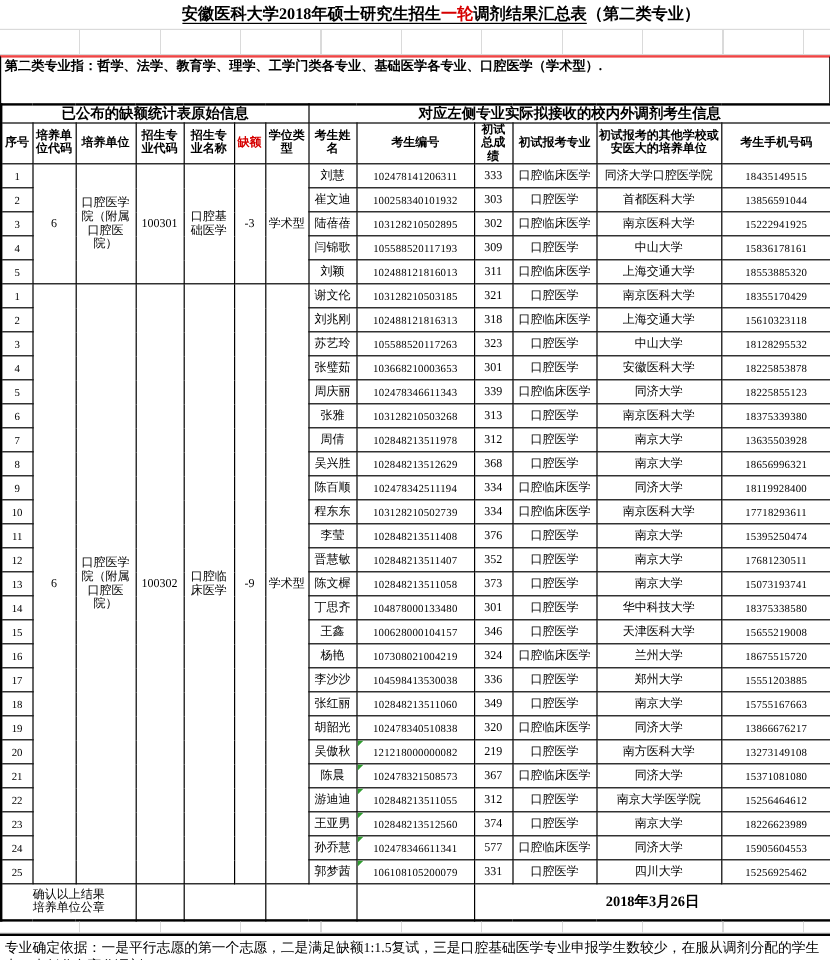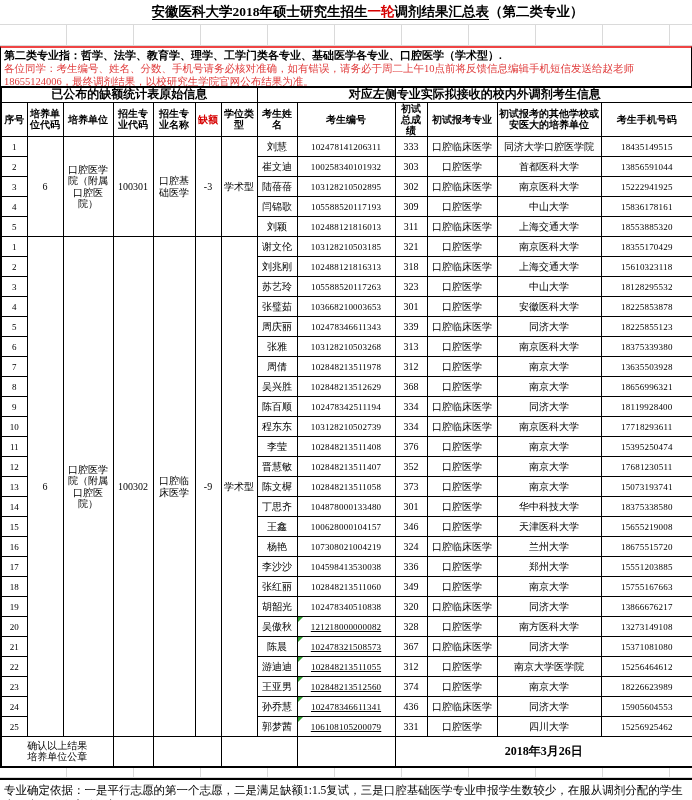--- a/index.html
+++ b/index.html
@@ -37,21 +37,21 @@
   tr.group-row { height: 15px; }
   tr.group-row th { font-size: 12px; font-weight: bold; }
   tr.header-row { height: 28px; }
   tr.header-row th { font-size: 10px; font-weight: bold; }
   th.vacancy-hd { color: var(--red, #d60000); }
   tbody tr { height: 20px; }
   tbody td { font-size: 10px; }
   td.c-no { font-size: 9px; }
   td.c-id, td.c-phone { font-size: 9px; letter-spacing: 0.2px; }
   td.c-unit { text-align: center; padding: 0 2px; font-size: 10px; }
-  td.flagged { position: relative; text-decoration: underline; }
+  td.flagged { position: relative; }
   td.flagged::before {
     content: ""; position: absolute; top: 0; left: 0; width: 0; height: 0;
     border-top: 5px solid var(--green, #2f9e2f); border-right: 5px solid transparent;
   }
   tfoot tr { height: 30px; padding-left: 36px; }
   tfoot td { font-size: 10px; }
   td.confirm-cell { line-height: 12px; }
   td.date-cell { font-size: 12px; font-weight: bold; }
 
   
@@ -66,21 +66,20 @@
   <div class="title-row">
     <span class="t">
       <span class="title-underline"><span>安徽医科大学2018年硕士研究生招生</span><span class="title-red">一轮</span><span>调剂结果汇总表</span></span><span>（第二类专业）</span>
     </span>
   </div>
 
   <div class="grid-band top"></div>
 
   <div class="notes">
     <div class="line1"><span class="lead">第二类专业指：</span><span>哲学、法学、教育学、理学、工学门类各专业、基础医学各专业、口腔医学（学术型）.</span></div>
-    <div class="line2">各位同学：考生编号、姓名、分数、手机号请务必核对准确，如有错误，请务必于周二上午10点前将反馈信息编辑手机短信发送给赵老师18655124006，最终调剂结果，以校研究生学院官网公布结果为准。</div>
   </div>
 
   <table class="sheet">
     <colgroup>
       <col style="width:26px">
         <col style="width:36px">
         <col style="width:50px">
         <col style="width:40px">
       <col style="width:42px">
         <col style="width:26px">
@@ -339,21 +338,21 @@
           <td class="c-id">102478340510838</td>
           <td class="c-score">320</td>
           <td class="c-major">口腔临床医学</td>
           <td class="c-school">同济大学</td>
           <td class="c-phone">13866676217</td>
         </tr>
         <tr>
           <td class="c-no">20</td>
           <td class="c-name">吴傲秋</td>
           <td class="c-id flagged">121218000000082</td>
-          <td class="c-score">328</td>
+          <td class="c-score">219</td>
           <td class="c-major">口腔医学</td>
           <td class="c-school">南方医科大学</td>
           <td class="c-phone">13273149108</td>
         </tr>
         <tr>
           <td class="c-no">21</td>
           <td class="c-name">陈晨</td>
           <td class="c-id flagged">102478321508573</td>
           <td class="c-score">367</td>
           <td class="c-major">口腔临床医学</td>
@@ -375,21 +374,21 @@
           <td class="c-id flagged">102848213512560</td>
           <td class="c-score">374</td>
           <td class="c-major">口腔医学</td>
           <td class="c-school">南京大学</td>
           <td class="c-phone">18226623989</td>
         </tr>
         <tr>
           <td class="c-no">24</td>
           <td class="c-name">孙乔慧</td>
           <td class="c-id flagged">102478346611341</td>
-          <td class="c-score">436</td>
+          <td class="c-score">577</td>
           <td class="c-major">口腔临床医学</td>
           <td class="c-school">同济大学</td>
           <td class="c-phone">15905604553</td>
         </tr>
         <tr>
           <td class="c-no">25</td>
           <td class="c-name">郭梦茜</td>
           <td class="c-id flagged">106108105200079</td>
           <td class="c-score">331</td>
           <td class="c-major">口腔医学</td>

